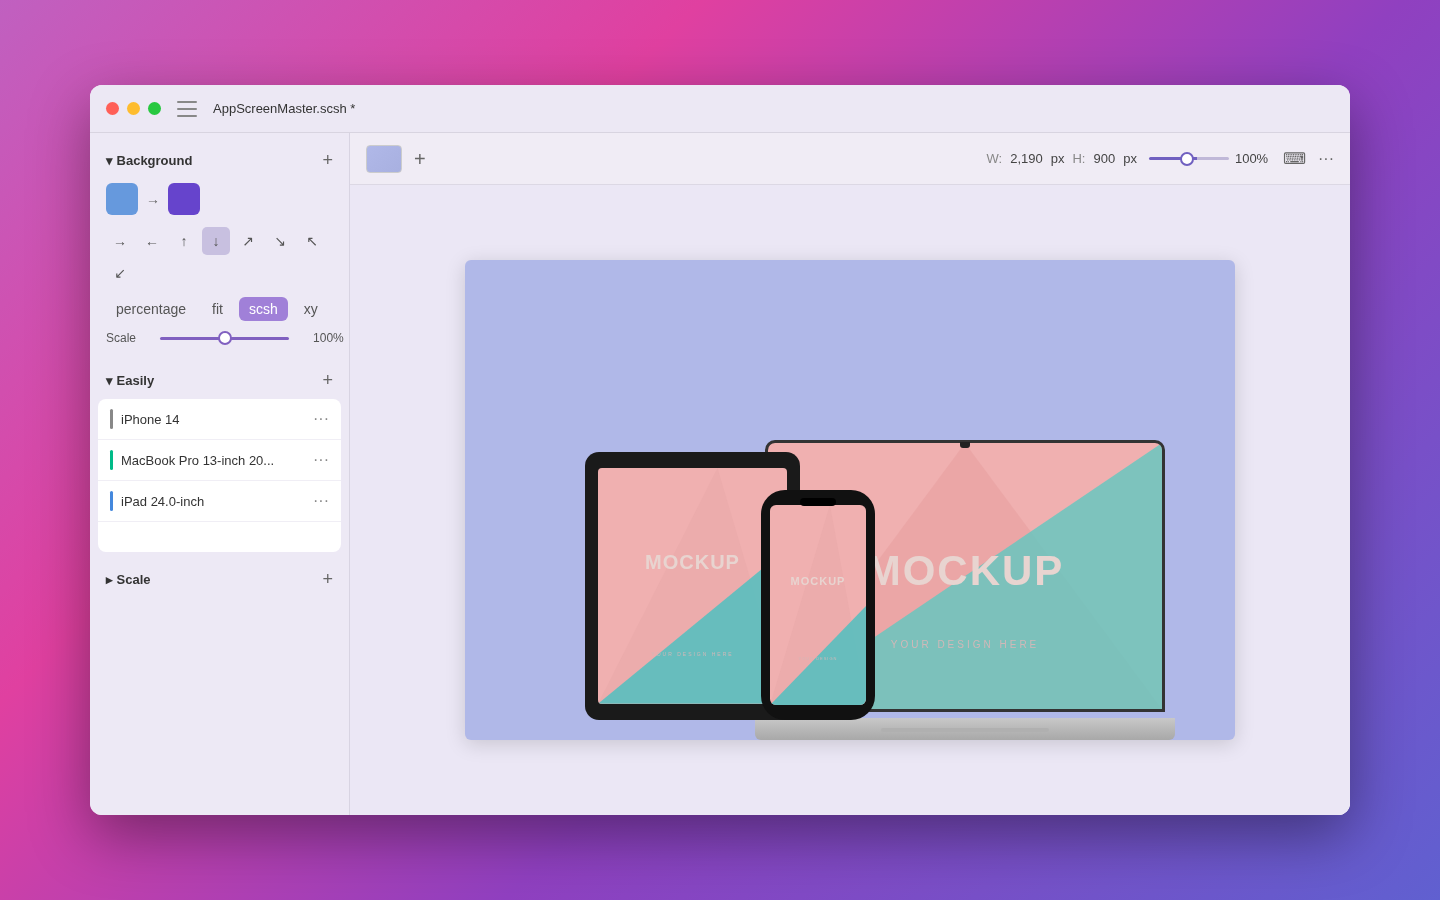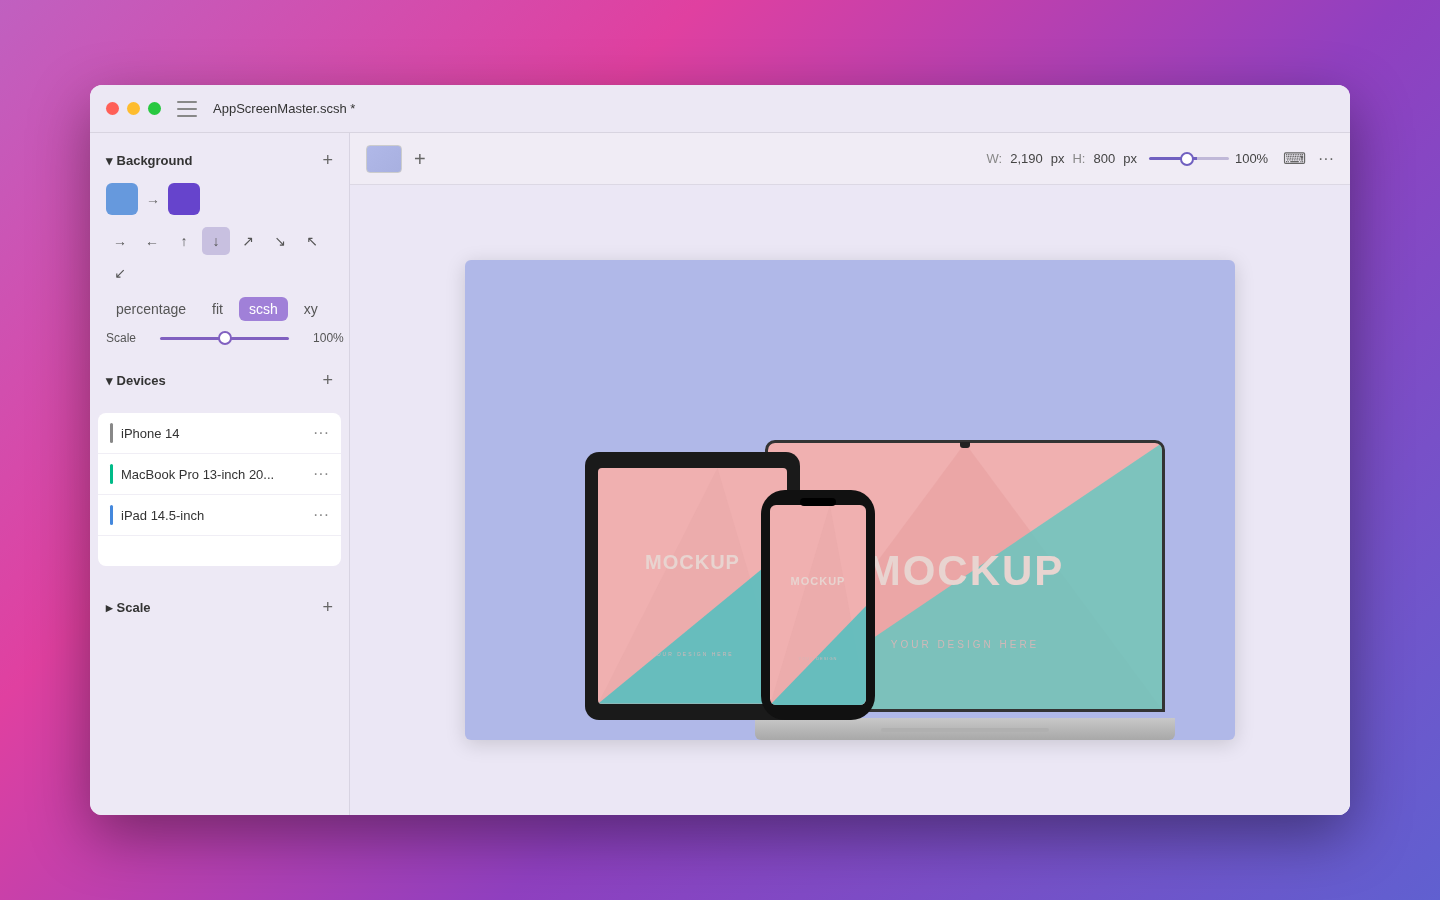--- a/index.html
+++ b/index.html
@@ -225,21 +225,21 @@
       width: 36px;
       text-align: right;
     }
 
     
     .devices-section {
       padding: 4px 0 8px;
     }
 
     .device-list {
-      margin: 18px 8px;
+      margin: 4px 8px;
       background: white;
       border-radius: 8px;
       overflow: hidden;
     }
 
     .device-item {
       display: flex;
       align-items: center;
       padding: 10px 12px;
       border-bottom: 1px solid #f0eef5;
@@ -483,39 +483,39 @@
           <span class="scale-label">Scale</span>
           <input type="range" class="scale-slider" min="0" max="200" value="100" style="">
           <span class="scale-pct">100%</span>
         </div>
       </div>
 
       <div class="devices-section">
         <div class="section-header">
           <span class="section-title">
             <span>▾</span>
-            <span>Devices</span>
+            <span>Easily</span>
           </span>
           <span class="section-add">+</span>
         </div>
 
         <div class="device-list">
           <div class="device-item">
             <div class="device-accent" style="background:#888888;"></div>
             <span class="device-name">iPhone 14</span>
             <span class="device-more">···</span>
           </div>
           <div class="device-item">
             <div class="device-accent" style="background:#00bb88;"></div>
             <span class="device-name">MacBook Pro 13-inch 20...</span>
             <span class="device-more">···</span>
           </div>
           <div class="device-item">
             <div class="device-accent" style="background:#4488dd;"></div>
-            <span class="device-name">iPad 14.5-inch</span>
+            <span class="device-name">iPad 24.0-inch</span>
             <span class="device-more">···</span>
           </div>
           <div class="device-add-area"></div>
         </div>
       </div>
 
       <div class="text-section">
         <div class="section-header">
           <span class="section-title">
             <span>▸</span>
@@ -531,21 +531,21 @@
 
       <div class="toolbar">
         <div class="canvas-thumb" style="background:linear-gradient(135deg,#b0b8e8,#a8b0e0);"></div>
         <button class="add-canvas-btn">+</button>
         <div class="spacer"></div>
         <div class="toolbar-info">
           <span class="toolbar-label">W:</span>
           <span>2,190</span>
           <span>px</span>
           <span class="toolbar-label">H:</span>
-          <span>800</span>
+          <span>900</span>
           <span>px</span>
         </div>
         <div class="zoom-slider-wrap">
           <input type="range" class="zoom-slider" min="10" max="200" value="100" style="">
           <span class="zoom-pct">100%</span>
         </div>
         <button class="toolbar-icon-btn">⌨</button>
         <button class="toolbar-icon-btn">···</button>
       </div>
 

